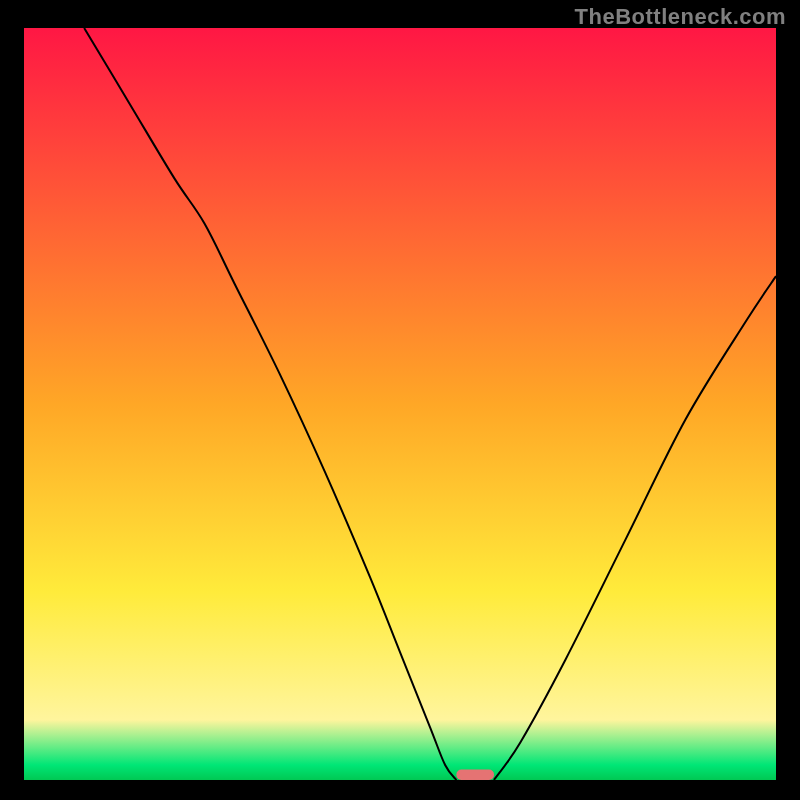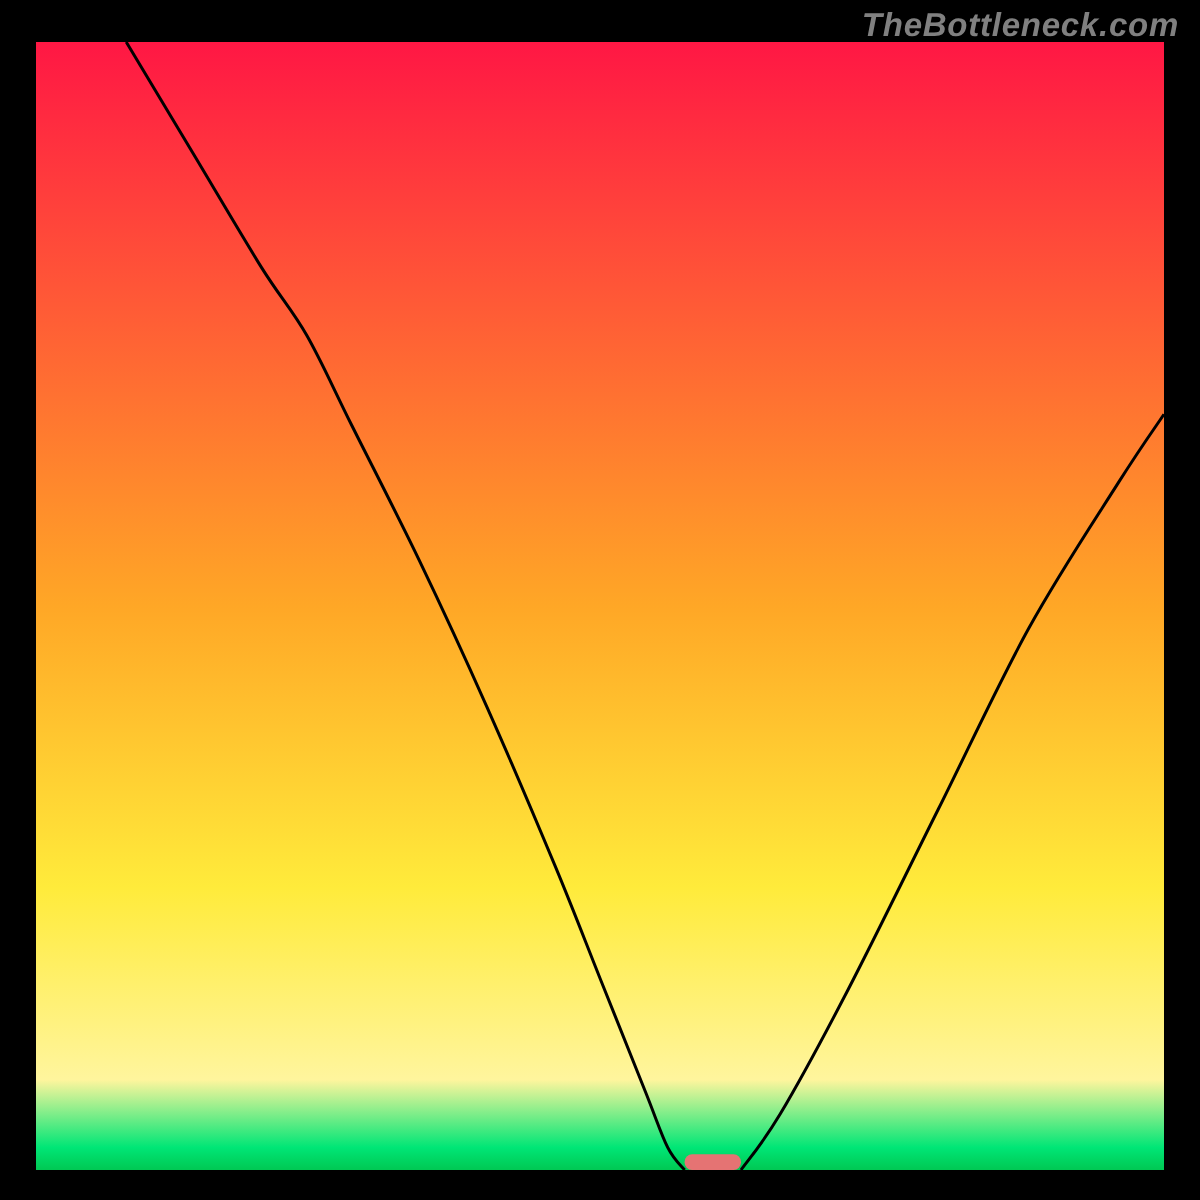--- a/index.html
+++ b/index.html
@@ -8,21 +8,20 @@
     width: 800px;
     height: 800px;
     background: #000;
     overflow: hidden;
   }
   .container {
     position: relative;
     width: 800px;
     height: 800px;
     background: #000;
-    font-style: italic;
   }
   .watermark {
     position: absolute;
     top: 4px;
     right: 14px;
     font-family: Arial, Helvetica, sans-serif;
     font-size: 22px;
     font-weight: bold;
     color: #808080;
     letter-spacing: 0.5px;

